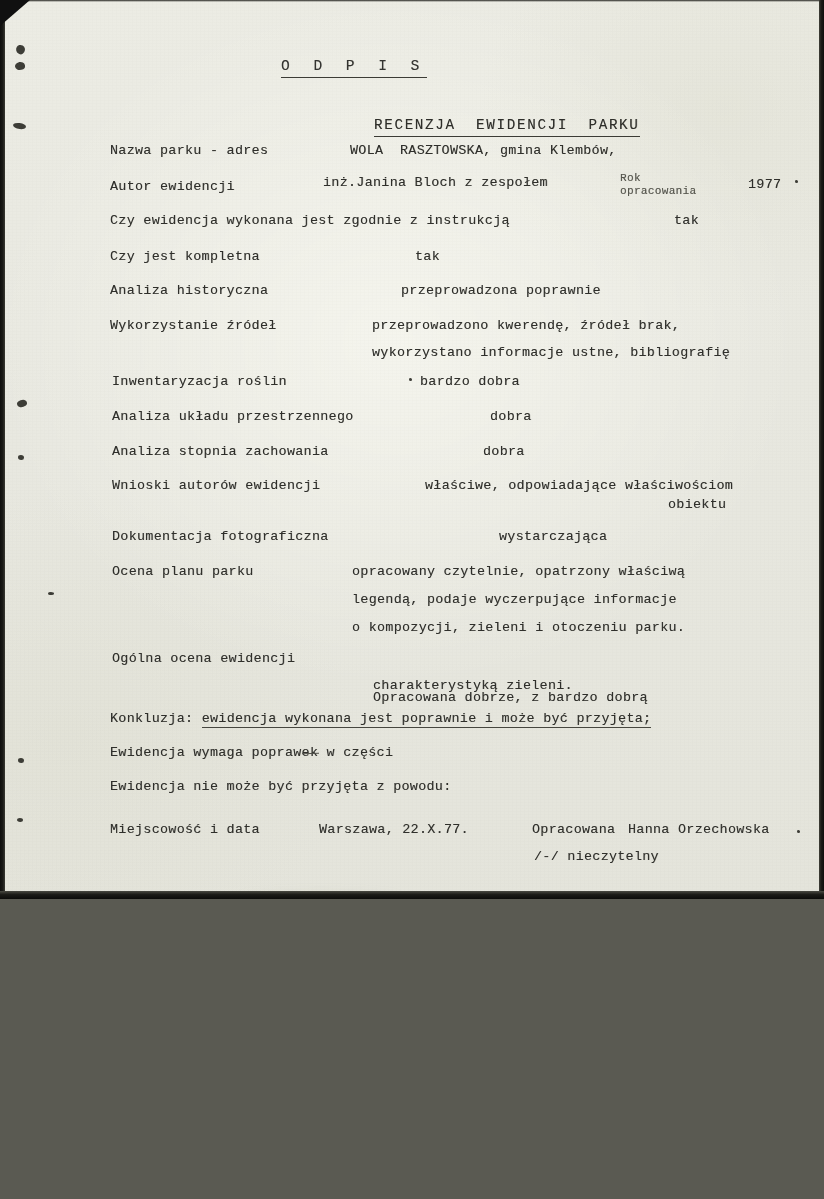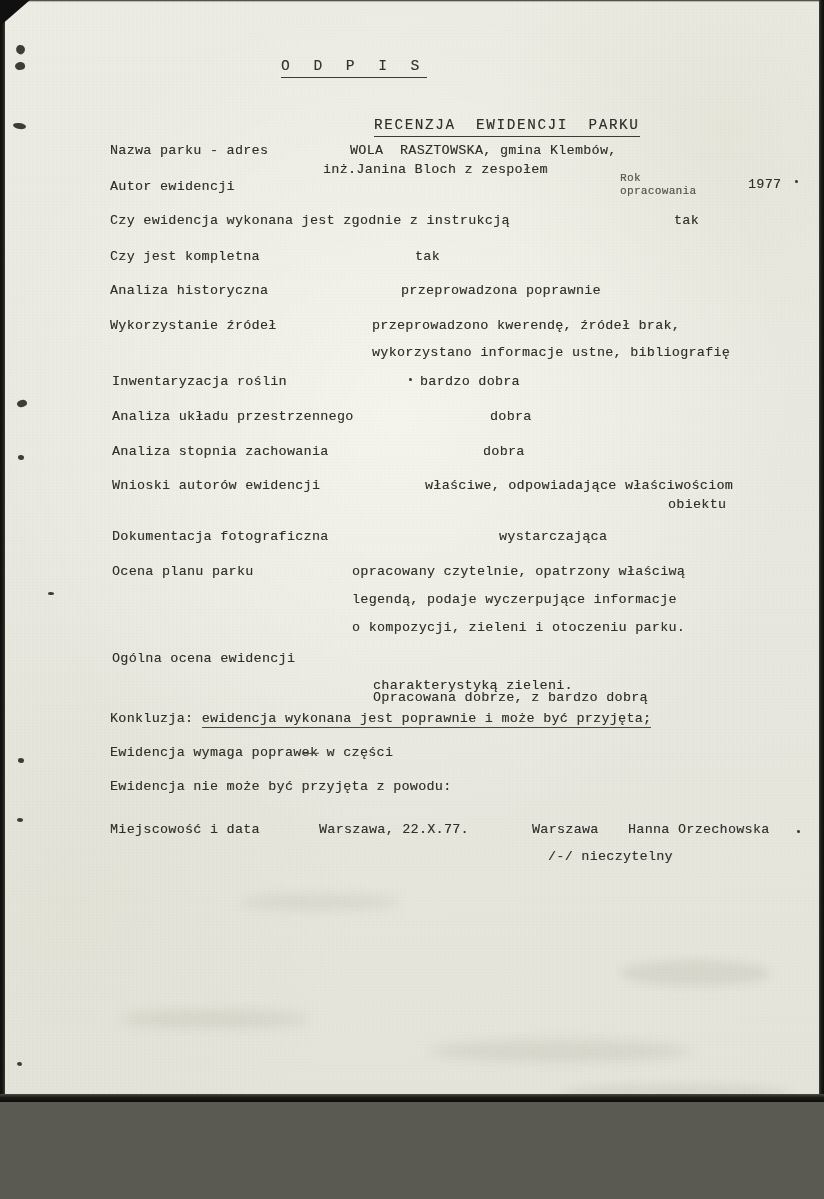--- a/index.html
+++ b/index.html
@@ -4,21 +4,21 @@
 <title>ODPIS — Recenzja ewidencji parku</title>
 <style>
   html, body {
     margin: 0;
     padding: 0;
     background: #5a5a52;
   }
   .page {
     position: relative;
     width: 824px;
-    height: 1102px;
+    height: 899px;
     overflow: hidden;
     background: #5eead4;
     font-family: "Liberation Mono", "DejaVu Sans Mono", monospace;
     color: #3a3a36;
     -webkit-font-smoothing: antialiased;
   }
 
   
   .paper-tone {
     position: absolute;
@@ -148,21 +148,21 @@
     </div>
 
     <div class="ln" style="left:324px; top:103px;">
       <span class="ttl-main">RECENZJA  EWIDENCJI  PARKU</span>
     </div>
 
     <div class="ln strong" style="left:110px; top:143px;">Nazwa parku - adres</div>
     <div class="ln strong" style="left:350px; top:143px;">WOLA  RASZTOWSKA, gmina Klembów,</div>
 
     <div class="ln strong" style="left:110px; top:179px;">Autor ewidencji</div>
-    <div class="ln strong" style="left:323px; top:162px;">inż.Janina Bloch z zespołem</div>
+    <div class="ln strong" style="left:323px; top:175px;">inż.Janina Bloch z zespołem</div>
     <div class="ln faint" style="left:620px; top:172px;"><span class="stacked"><span>Rok</span><br><span>opracowania</span></span></div>
     <div class="ln strong" style="left:748px; top:177px;">1977</div>
 
     <div class="ln strong" style="left:110px; top:213px;">Czy ewidencja wykonana jest zgodnie z instrukcją</div>
     <div class="ln strong" style="left:674px; top:213px;">tak</div>
 
     <div class="ln strong" style="left:110px; top:249px;">Czy jest kompletna</div>
     <div class="ln strong" style="left:415px; top:249px;">tak</div>
 
     <div class="ln strong" style="left:110px; top:283px;">Analiza historyczna</div>
@@ -199,23 +199,23 @@
     <div class="ln strong" style="left:373px; top:678px;">charakterystyką zieleni.</div>
 
     <div class="ln strong" style="left:110px; top:745px;"><span>Ewidencja wymaga popraw</span><span class="struck">ek</span><span> w części</span></div>
 
     <div class="ln strong" style="left:110px; top:711px;"><span>Konkluzja:</span><span> </span><span class="u-konkluzja">ewidencja wykonana jest poprawnie i może być przyjęta;</span></div>
 
     <div class="ln strong" style="left:110px; top:779px;">Ewidencja nie może być przyjęta z powodu:</div>
 
     <div class="ln strong" style="left:110px; top:822px;text-align:right;">Miejscowość i data</div>
     <div class="ln strong" style="left:319px; top:822px;">Warszawa, 22.X.77.</div>
-    <div class="ln strong" style="left:532px; top:822px;">Warszawa</div>
+    <div class="ln strong" style="left:532px; top:822px;">Opracowana</div>
     <div class="ln strong" style="left:628px; top:822px;">Hanna Orzechowska</div>
-    <div class="ln strong" style="left:548px; top:849px;">/-/ nieczytelny</div>
+    <div class="ln strong" style="left:534px; top:849px;">/-/ nieczytelny</div>
 
   </div>
 
   <div class="speck" style="left:15px;  top:62px;  width:10px; height:8px; transform:rotate(-12deg);"></div>
   <div class="speck" style="left:13px;  top:123px; width:13px; height:6px; transform:rotate(6deg);"></div>
   <div class="speck" style="left:17px;  top:400px; width:10px; height:7px; transform:rotate(-20deg);"></div>
   <div class="speck" style="left:18px;  top:455px; width:6px;  height:5px;"></div>
   <div class="speck" style="left:48px;  top:592px; width:6px;  height:3px;"></div>
   <div class="speck" style="left:18px;  top:758px; width:6px;  height:5px;"></div>
   <div class="speck" style="left:17px;  top:818px; width:6px;  height:4px;"></div>

